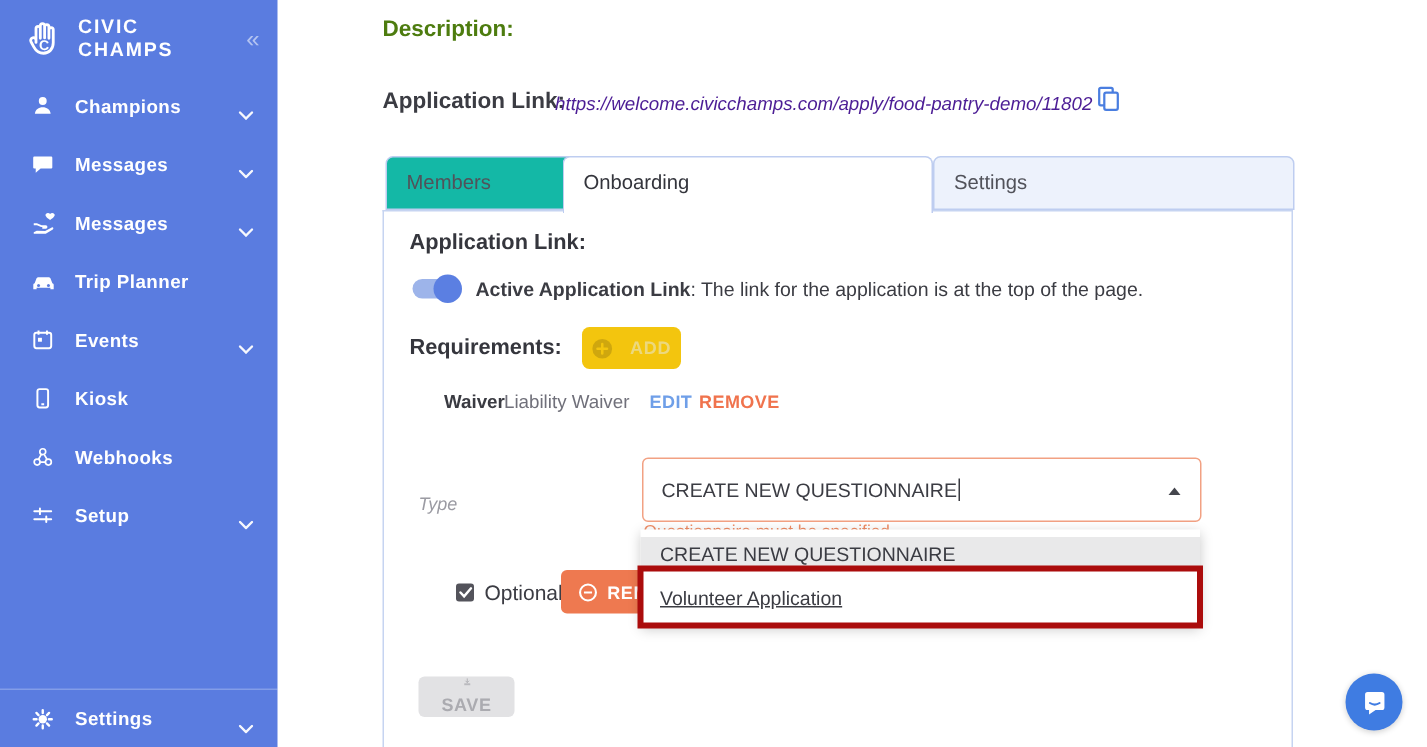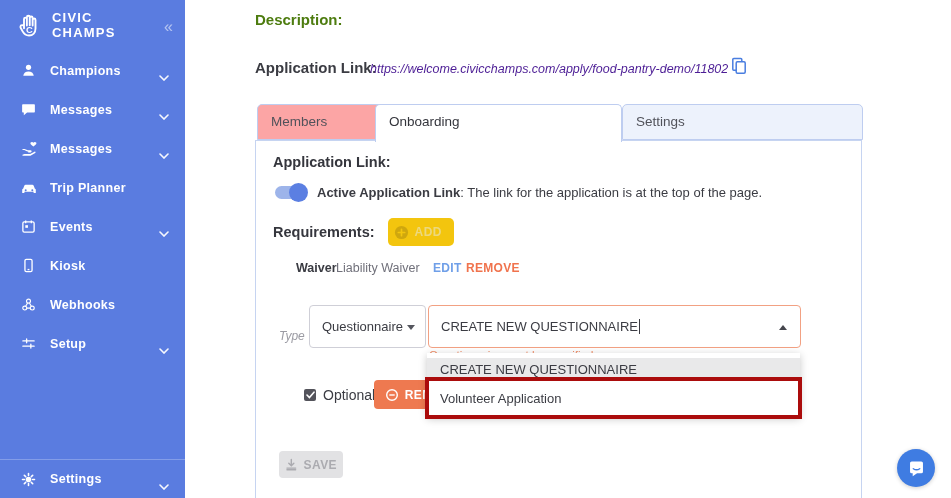--- a/index.html
+++ b/index.html
@@ -29,41 +29,41 @@
   .desc-label{position:absolute;left:70px;top:11px;font-size:15px;font-weight:600;color:#4d7c0f;}
   .applink-label{position:absolute;left:70px;top:59px;font-size:15px;font-weight:600;color:#3b3c43;}
   .applink-url{position:absolute;left:185px;top:62px;font-size:12.5px;color:#4c1d95;
                text-decoration:none;cursor:pointer;font-style:italic;}
   .copy-btn{position:absolute;left:546px;top:57px;cursor:pointer;}
 
   
   .tab{position:absolute;top:104px;height:36px;box-sizing:border-box;
        border:1px solid #becdf0;border-radius:5px 5px 0 0;font-size:13.5px;
        color:#51525a;padding:9px 0 0 13px;cursor:pointer;z-index:2;}
-  #tab-members{left:72px;width:144px;background:#fca5a5;}
+  #tab-members{left:72px;width:144px;background:#14b8a6;}
   #tab-onboarding{left:190px;width:247px;background:#fff;border-bottom:none;
                   height:38px;z-index:4;color:#34353c;}
   #tab-settings{left:437px;width:241px;background:#edf2fc;}
 
   
   #panel{position:absolute;left:70px;top:140px;width:607px;height:358px;
          box-sizing:border-box;border:1px solid #c6d4f1;border-bottom:none;
          background:#fff;z-index:3;}
   .panel-heading{position:absolute;left:17px;top:13px;font-size:14.5px;font-weight:700;color:#35363d;}
   .toggle-row{position:absolute;left:19px;top:44px;display:flex;align-items:center;}
   .toggle{position:relative;width:30px;height:13px;border-radius:7px;background:#9db4ea;
           margin-right:12px;cursor:pointer;flex:0 0 30px;}
   .toggle .knob{position:absolute;right:-3px;top:-3px;width:19px;height:19px;
                 border-radius:50%;background:#5b7fe2;}
   .toggle-text{font-size:13px;color:#3b3c43;}
   .toggle-text b{font-weight:700;}
   .req-row{position:absolute;left:17px;top:77px;display:flex;align-items:center;}
   .req-label{font-size:14.5px;font-weight:700;color:#35363d;margin-right:13px;}
   .add-btn{width:66px;height:28px;background:#f3c50e;border:none;border-radius:5px;
-           display:flex;align-items:center;justify-content:flex-start;gap:6px;cursor:pointer;}
+           display:flex;align-items:center;justify-content:space-between;gap:6px;cursor:pointer;}
   .add-btn span{font-size:12px;font-weight:700;letter-spacing:.5px;color:#ecd87e;}
   .waiver-row{position:absolute;left:0;top:120px;width:100%;height:16px;}
   .waiver-kind{position:absolute;left:12px;font-size:12.5px;font-weight:700;color:#3a3b42;margin-left:28px;}
   .waiver-name{position:absolute;left:48px;font-size:12.5px;color:#70707a;padding-left:32px;}
   .edit-link{position:absolute;left:177px;font-size:12px;font-weight:600;color:#6f9fe8;
              letter-spacing:.3px;cursor:pointer;}
   .remove-link{position:absolute;left:210px;font-size:12px;font-weight:600;color:#f0734d;
                letter-spacing:.3px;cursor:pointer;}
   .type-label{position:absolute;left:23px;top:188px;font-size:12px;color:#9b9ba3;font-style:italic;}
   .type-select{position:absolute;left:53px;top:164px;width:117px;height:43px;box-sizing:border-box;
@@ -80,28 +80,28 @@
   .hint-text{position:absolute;left:173px;top:208px;font-size:11.5px;color:#f08d66;z-index:1;}
   .optional-row{position:absolute;left:48px;top:246px;display:flex;align-items:center;}
   .checkbox{width:12px;height:12px;background:#53535b;border-radius:2px;margin-right:7px;
             display:flex;align-items:center;justify-content:center;cursor:pointer;}
   .optional-label{font-size:14px;color:#3b3c43;}
   .remove-btn{position:absolute;left:118px;top:239px;width:96px;height:29px;background:#ee7950;
               border:none;border-radius:4px;display:flex;align-items:center;justify-content:center;
               gap:6px;color:#fff;font-size:12px;font-weight:700;letter-spacing:.4px;cursor:pointer;z-index:0;}
   .save-btn{position:absolute;left:23px;top:310px;width:64px;height:27px;background:#e2e2e4;
             border:none;border-radius:4px;display:flex;align-items:center;justify-content:center;
-            gap:6px;color:#ababb0;font-size:12px;font-weight:700;letter-spacing:.4px;cursor:default;}
+            gap:6px;color:#ababb0;font-size:12px;font-weight:700;letter-spacing:.4px;cursor:default;flex-direction:column;}
 
   
   #q-dropdown{position:absolute;left:242px;top:353px;width:373px;height:64px;background:#fff;
               box-shadow:0 2px 8px rgba(0,0,0,.22);z-index:6;}
   .dd-option{font-size:13px;color:#3b3c43;padding-left:13px;cursor:pointer;}
   .dd-option.hl{margin-top:5px;height:23px;line-height:23px;background:#e9e9ea;}
-  .dd-option.plain{height:36px;line-height:36px;background:#fff;}
+  .dd-option.plain{height:36px;line-height:36px;background:#fff;text-decoration:underline;}
   #annotation-box{position:absolute;left:240px;top:377px;width:377px;height:42px;box-sizing:border-box;
                   border:4px solid #ab0c0c;z-index:9;pointer-events:none;}
 
   
   #chat-launcher{position:absolute;left:712px;top:449px;width:38px;height:38px;border-radius:50%;
                  background:#3f7ce2;display:flex;align-items:center;justify-content:center;
                  cursor:pointer;z-index:10;box-shadow:0 1px 4px rgba(0,0,0,.2);}
 </style>
 </head>
 <body>
@@ -288,24 +288,20 @@
       </div>
 
       <div class="waiver-row">
         <span class="waiver-kind">Waiver</span>
         <span class="waiver-name">Liability Waiver</span>
         <span class="edit-link">EDIT</span>
         <span class="remove-link">REMOVE</span>
       </div>
 
       <span class="type-label">Type</span>
-      <div class="type-select">
-        <span>Questionnaire</span>
-        <span class="caret-down"></span>
-      </div>
 
       <div class="q-combobox">
         <span>CREATE NEW QUESTIONNAIRE</span>
           <span class="cursor"></span>
         <span class="caret-up"></span>
       </div>
 
       <div class="hint-text">Questionnaire must be specified</div>
 
       <div class="optional-row">

